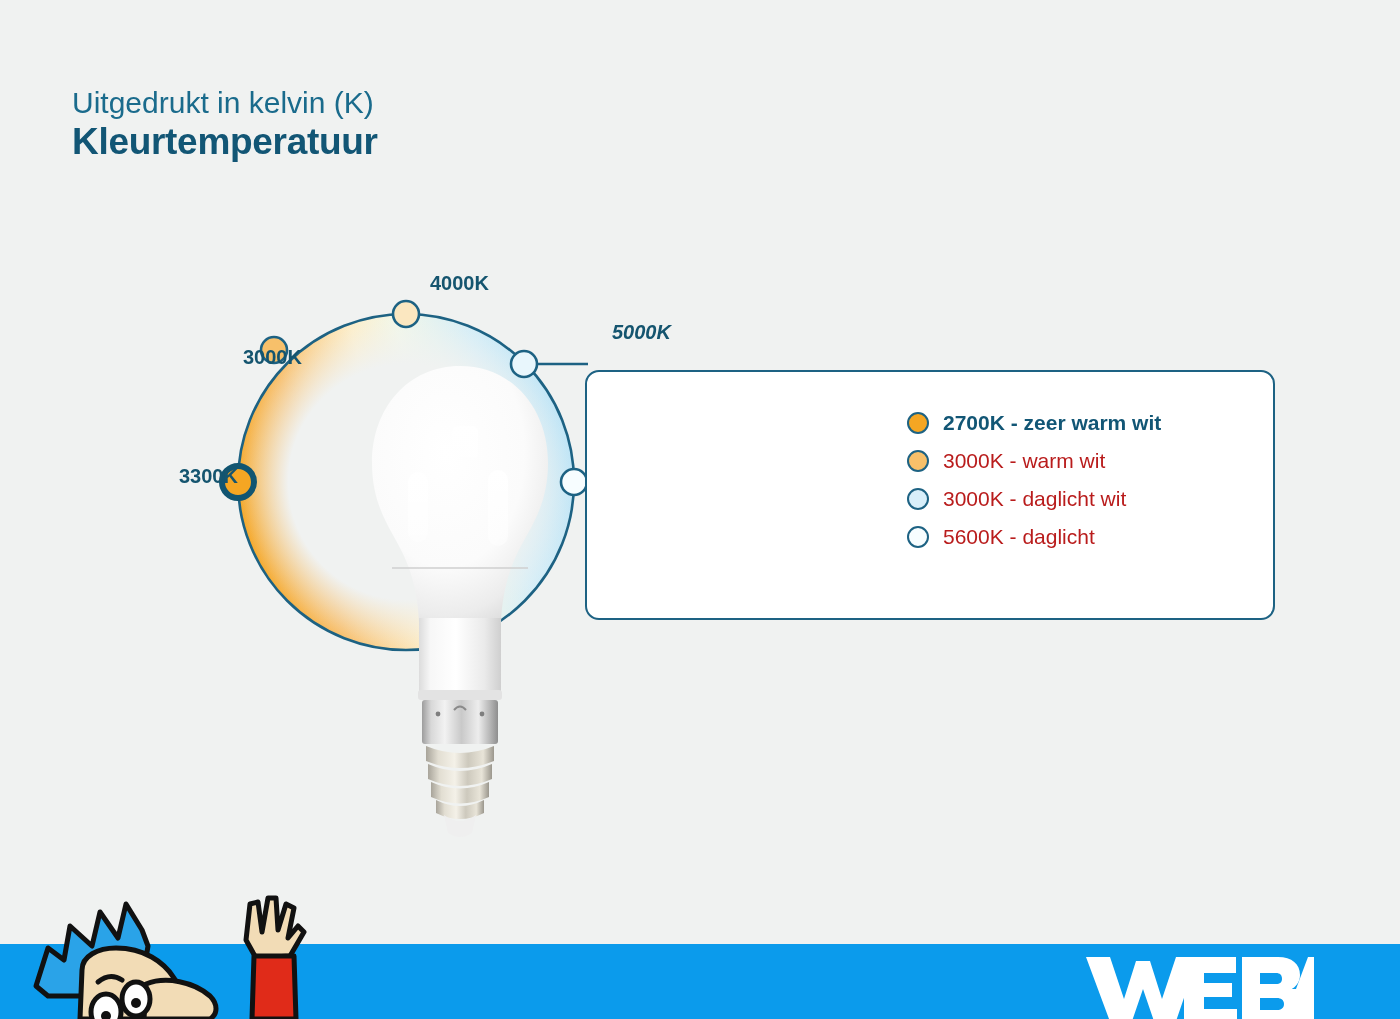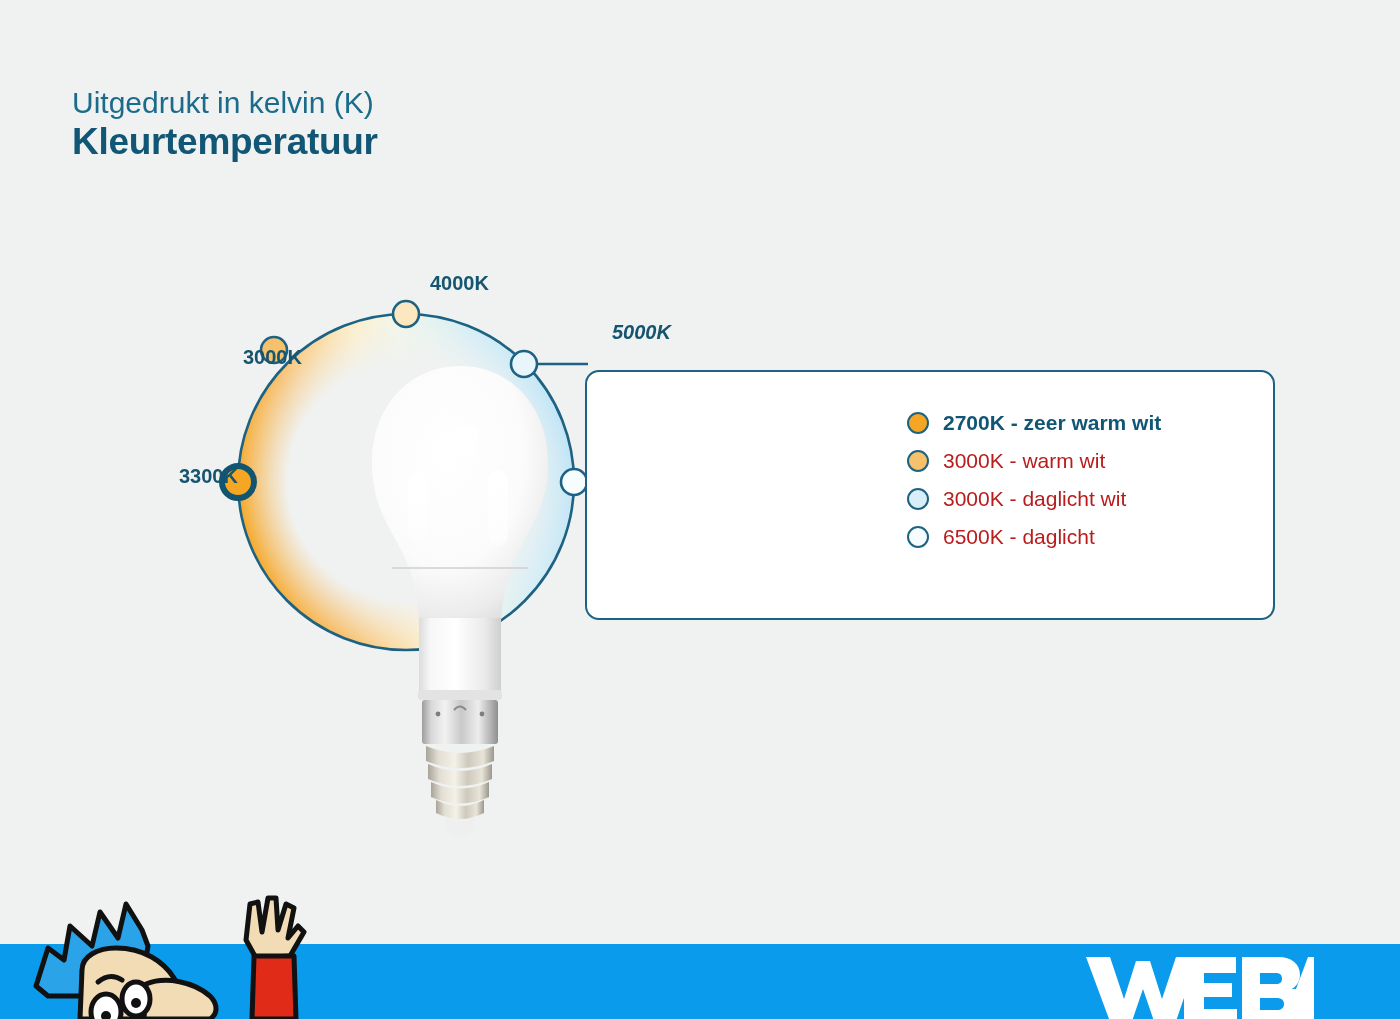--- a/index.html
+++ b/index.html
@@ -215,21 +215,21 @@
       </div>
 
 
       <div class="legend-row">
         <span class="legend-dot" style="background:#d8effa"></span>
         <span class="legend-text">3000K - daglicht wit</span>
       </div>
 
       <div class="legend-row">
         <span class="legend-dot" style="background:#f7fdff"></span>
-        <span class="legend-text">6500K - daglicht</span>
+        <span class="legend-text">5600K - daglicht</span>
       </div>
 
     </div>
   </div>
 
   <div id="bottombar">
     <div id="logo">
       <svg viewBox="0 0 230 86">
         <g fill="#ffffff">
 

